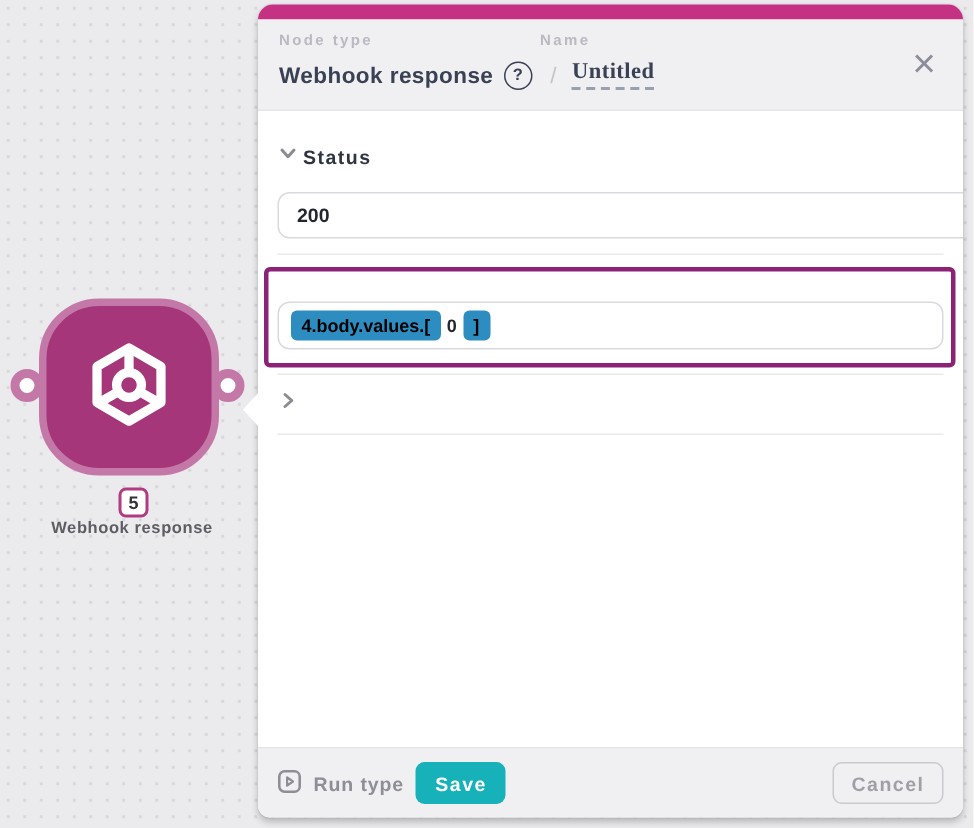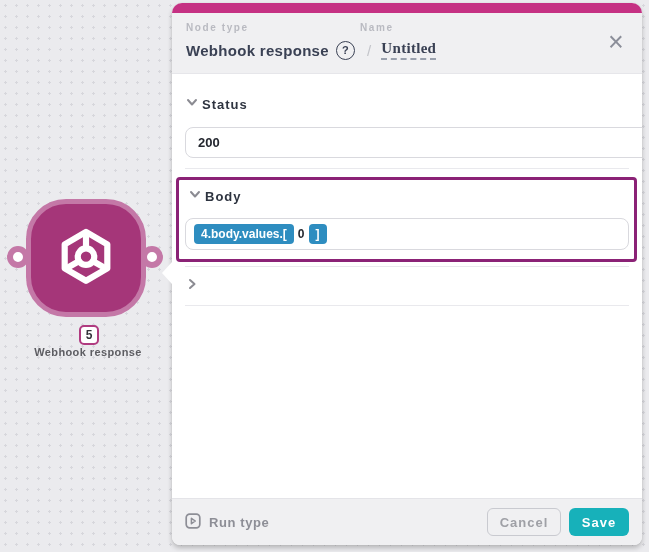--- a/index.html
+++ b/index.html
@@ -96,21 +96,21 @@
     border:3px solid #8b2276;border-radius:4px;
     padding:7px 0 9px 0;
   }
   .highlight-box .section-row{margin:0 10px 0 9px;}
   .token-field{
     box-sizing:border-box;width:444px;height:32px;margin:13px 5px 0 6px;
     border:1px solid #d9d9de;border-radius:8px;background:#fff;
     display:flex;align-items:center;padding:0 8px;cursor:text;
   }
   .token-pill{
-    background:#2e8dc0;color:#ffffff;font-size:12px;font-weight:bold;
+    background:#2e8dc0;color:#000000;font-size:12px;font-weight:bold;
     padding:3px 7px;border-radius:4px;cursor:pointer;white-space:nowrap;
   }
   .token-literal{
     font-size:12px;font-weight:bold;color:#23262e;margin:0 4px;
   }
   .row-other{margin-top:10px;}
   .panel-footer{
     height:47px;flex:none;background:#f0f0f2;border-top:1px solid #e4e4e8;
     border-radius:0 0 8px 8px;display:flex;align-items:center;padding:0 13px;
     box-sizing:border-box;
@@ -178,28 +178,20 @@
         </svg>
       </span>
       <span class="label">Status</span>
     </div>
 
     <input class="text-input" type="text" value="200" style="">
 
     <div class="divider"></div>
 
     <div class="highlight-box">
-      <div class="section-row">
-        <span class="chev">
-          <svg width="14" height="14" viewBox="0 0 14 14" fill="none">
-            <polyline points="3,5 7,9.5 11,5" stroke="#8b8b92" stroke-width="2" stroke-linecap="round" stroke-linejoin="round" fill="none"></polyline>
-          </svg>
-        </span>
-        <span class="label">Body</span>
-      </div>
       <div class="token-field">
         <span class="token-pill">4.body.values.[</span>
         <span class="token-literal">0</span>
         <span class="token-pill">]</span>
       </div>
     </div>
 
     <div class="divider after-box"></div>
 
     <div class="section-row row-other">
@@ -217,16 +209,16 @@
   <div class="panel-footer">
     <div class="run-once">
       <span>
         <svg width="16" height="16" viewBox="0 0 16 16" fill="none">
           <rect x="1.2" y="1.2" width="13.6" height="13.6" rx="3.5" stroke="#8d8e96" stroke-width="1.7" fill="none"></rect>
           <path d="M6.4,5.3 L10.3,8 L6.4,10.7 Z" stroke="#8d8e96" stroke-width="1.5" stroke-linejoin="round" fill="none"></path>
         </svg>
       </span>
       <span>Run type</span>
     </div>
+    <button class="btn btn-save">Save</button>
     <button class="btn btn-cancel">Cancel</button>
-    <button class="btn btn-save">Save</button>
   </div>
 </div>
 
 </body></html>

